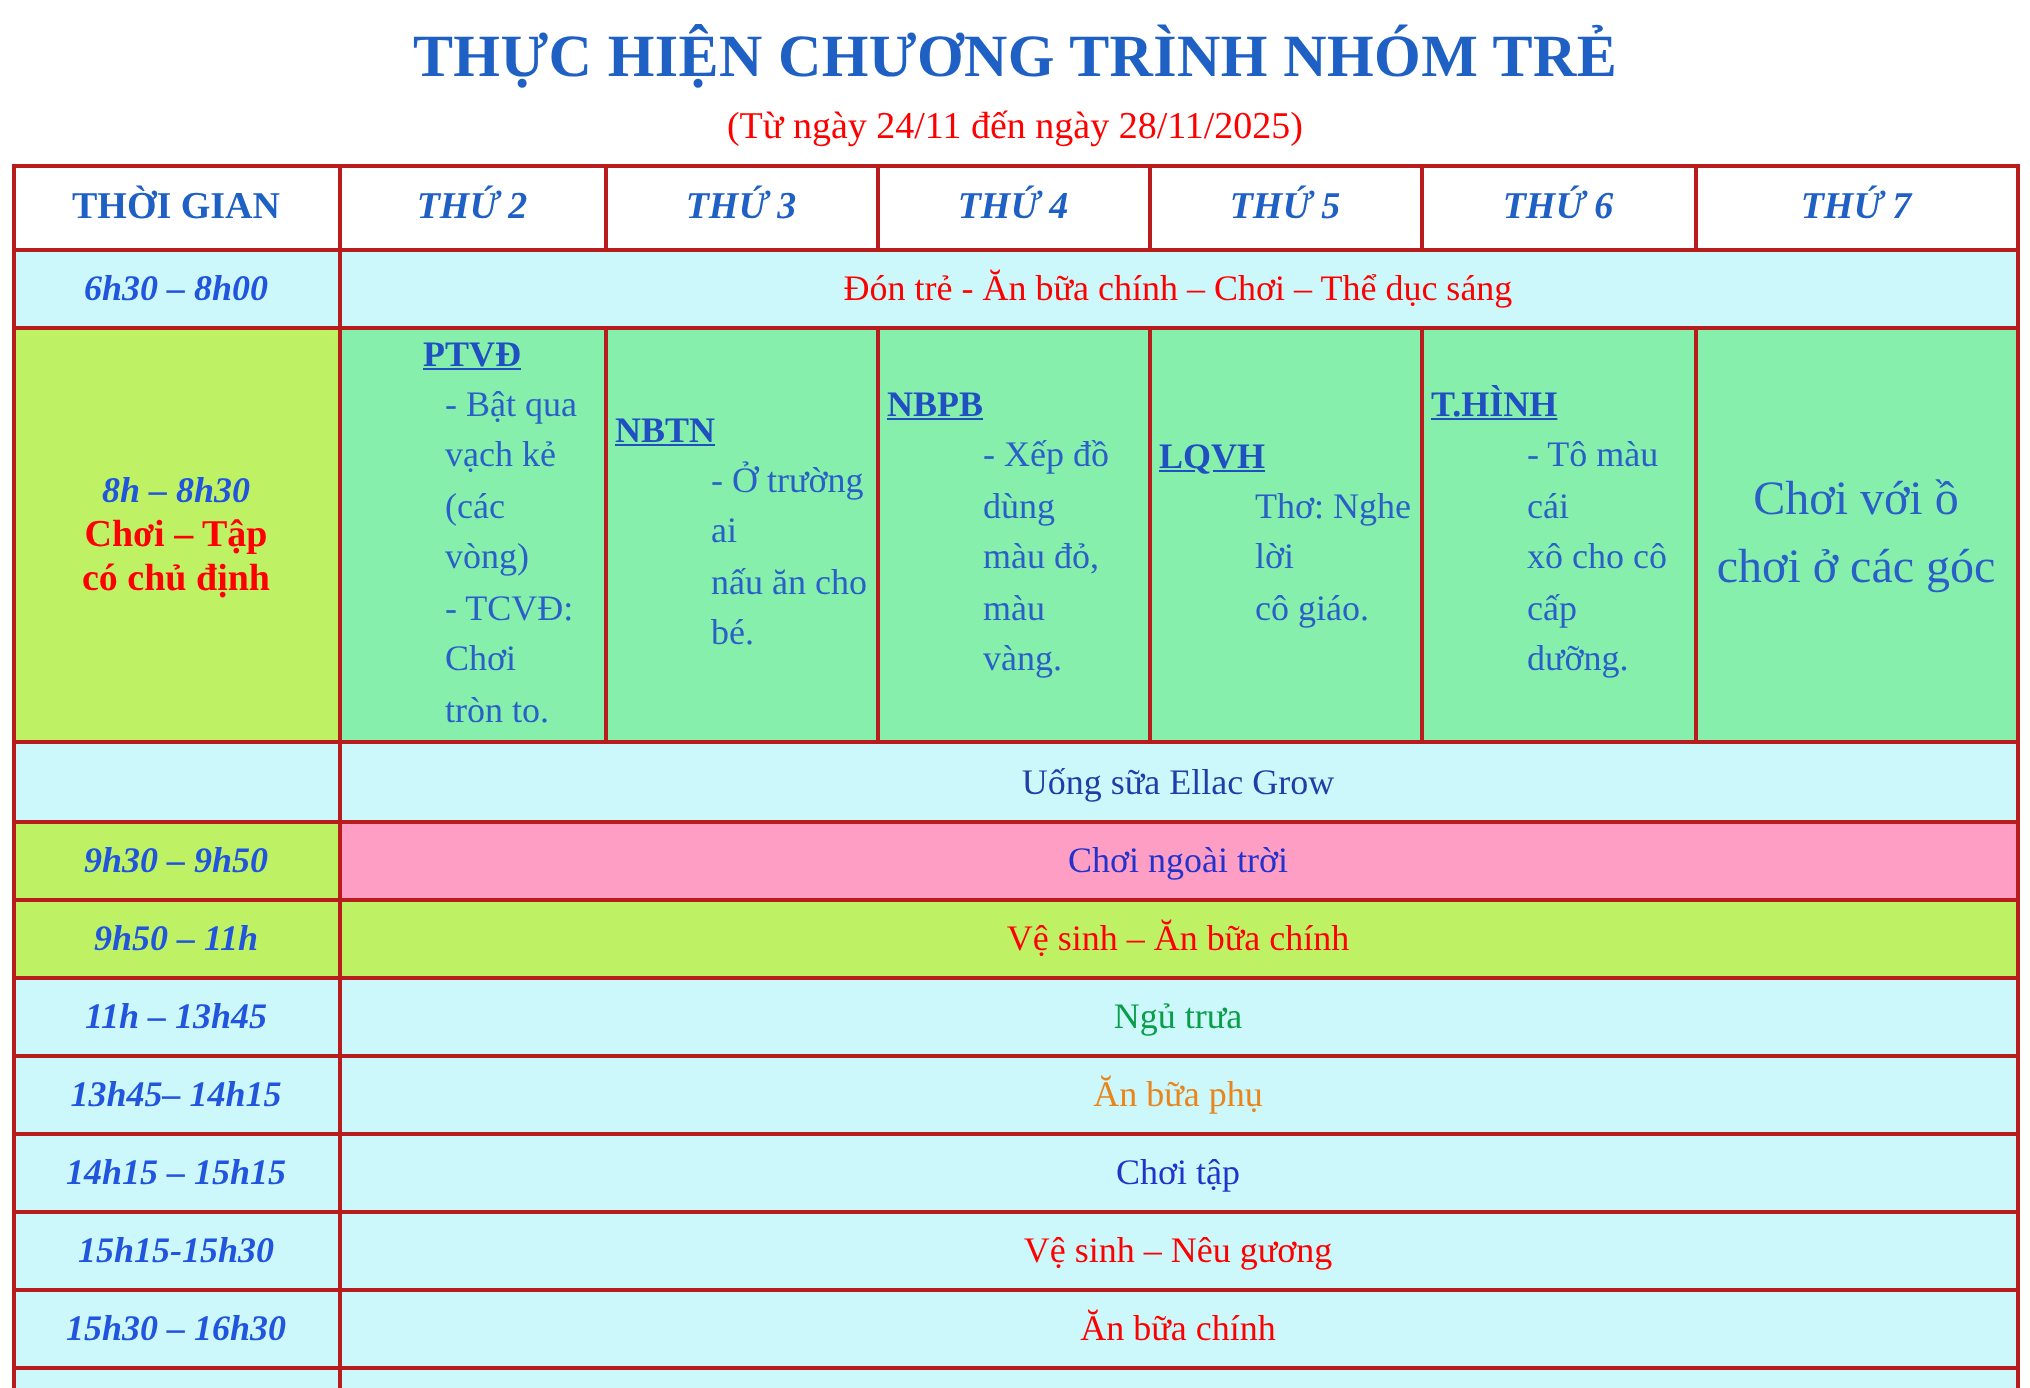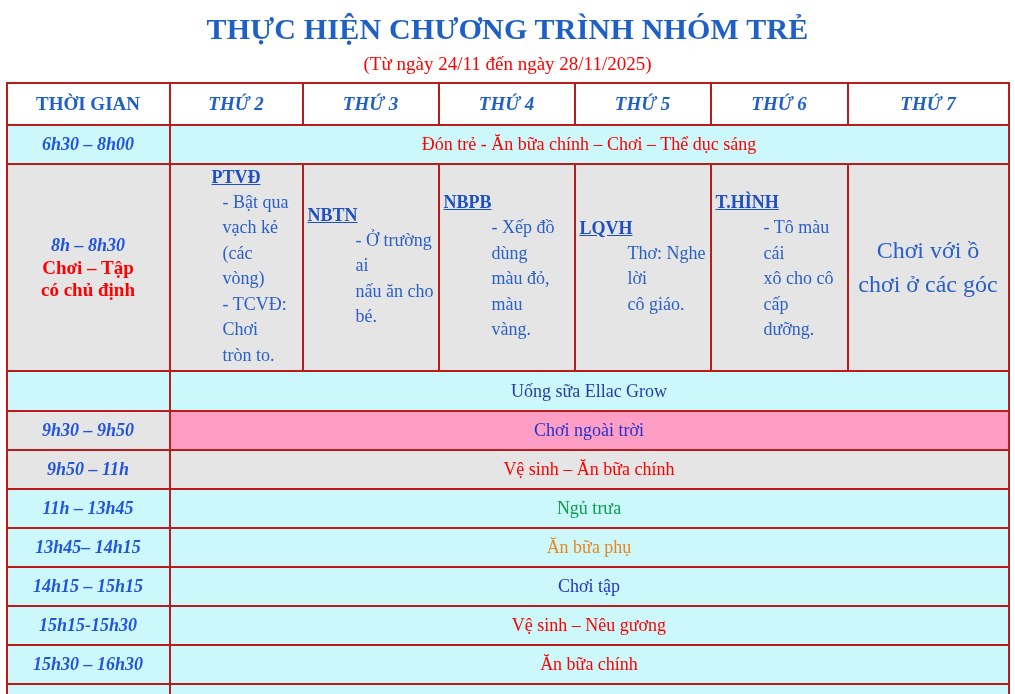--- a/index.html
+++ b/index.html
@@ -84,41 +84,41 @@
     color: #ff0000;
     font-style: normal;
     font-weight: bold;
     font-size: 19px;
     line-height: 1.15;
   }
   .tcell .maintime { display: block; line-height: 1.3; }
 
   
   .bg-cyan  { background: #ccf8fb; }
-  .bg-white { background: #e5e5e5; }
+  .bg-white { background: #bef264; }
   .bg-pink  { background: #ff9ec4; margin-top: 17px; }
 
   
   .merged {
     text-align: center;
     font-size: 20px;
     height: 33px;
   }
   .c-red    { color: #ff0000; }
   .c-blue   { color: #2233cc; }
   .c-cyan   { color: #22c3f0; }
   .c-green  { color: #0a9d4a; }
   .c-orange { color: #e8861d; }
   .c-dkblue { color: #1f3fa8; }
 
   
   td.daycell {
     vertical-align: top;
     text-align: left;
-    background: #e5e5e5;
+    background: #86efac;
     height: 155px;
     padding: 4px 5px 4px 6px;
   }
   .subj {
     display: block;
     text-align: center;
     font-weight: bold;
     text-decoration: underline;
     color: #1f4fc0;
     font-size: 18px;

